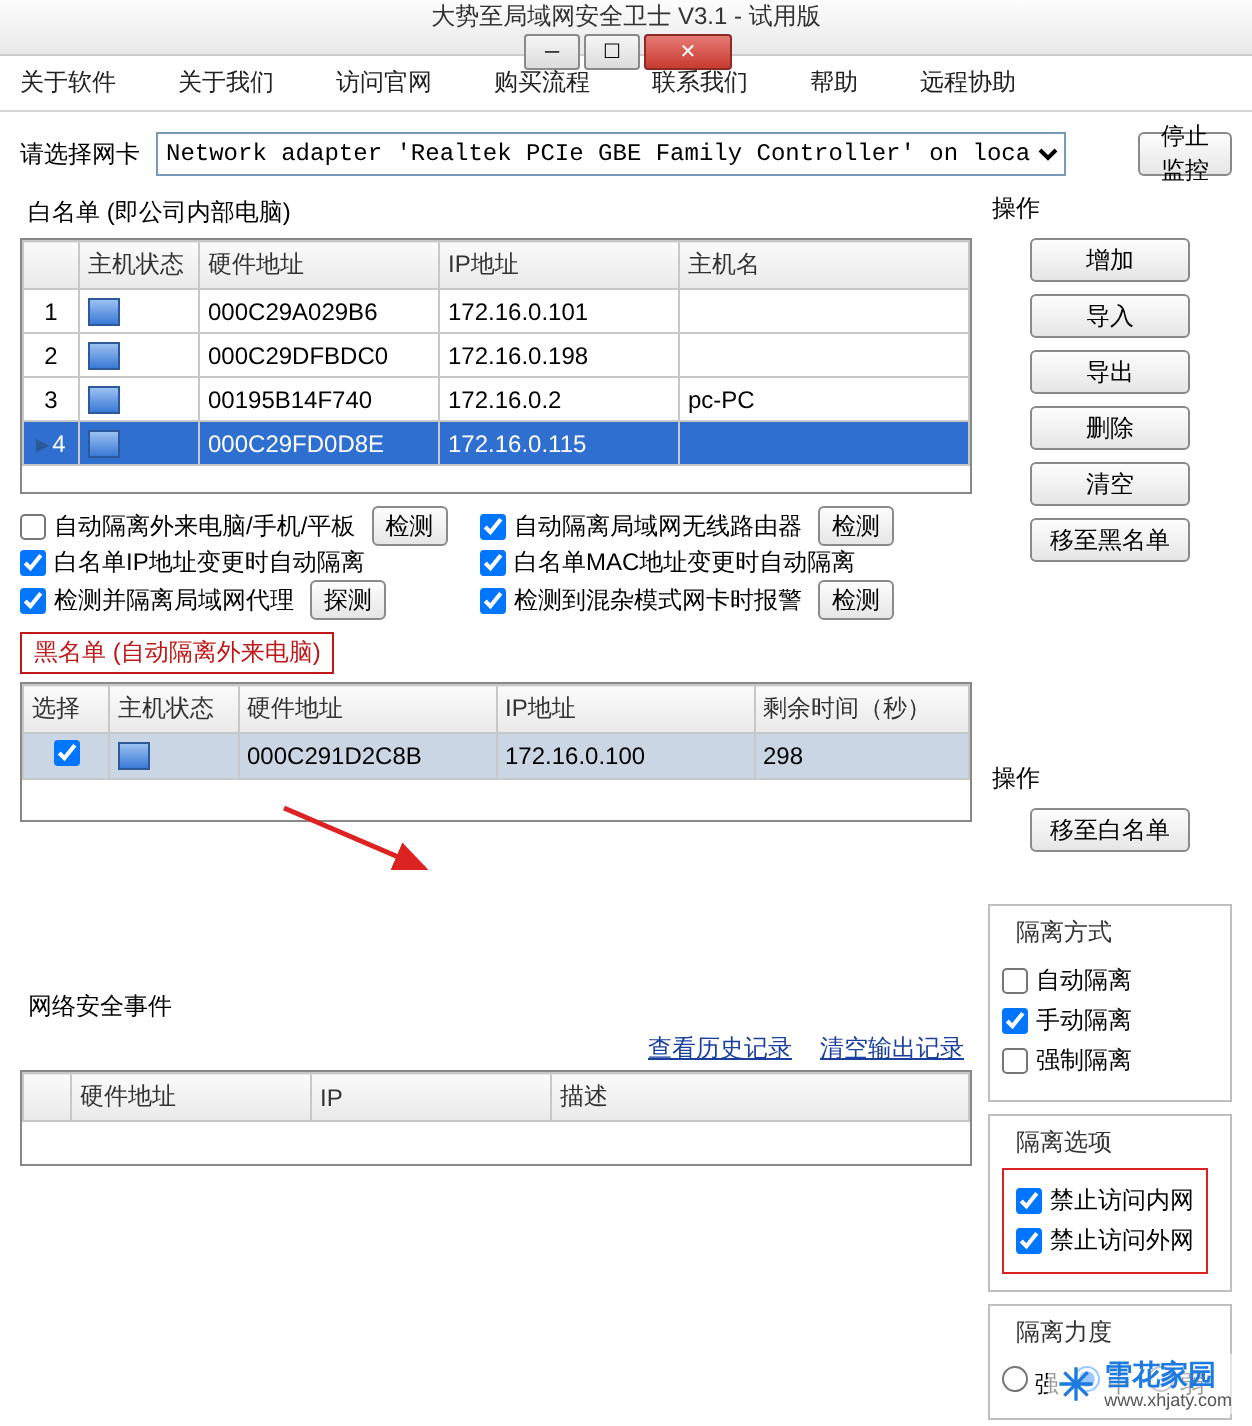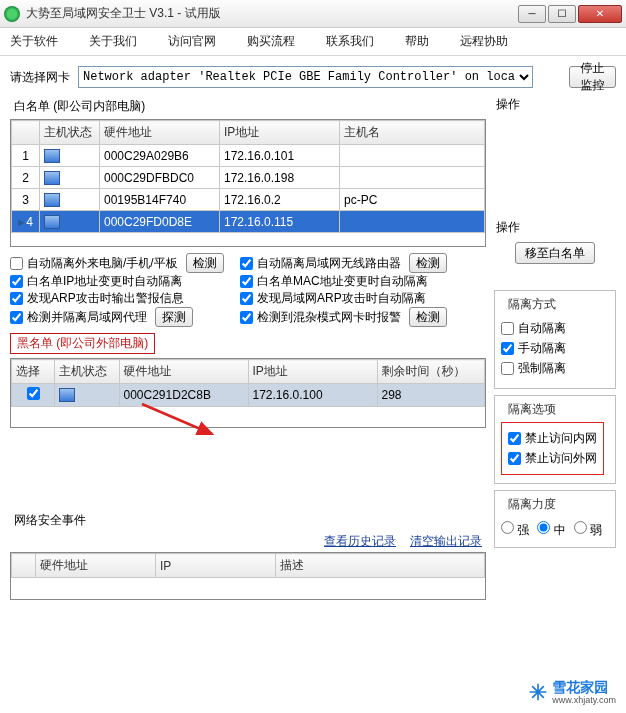--- a/index.html
+++ b/index.html
@@ -1,17 +1,17 @@
 <!DOCTYPE html>
 <html><head>
 <meta charset="utf-8">
 <style>
 * { box-sizing: border-box; margin: 0; padding: 0; }
 body { font-family: "Microsoft YaHei", SimSun, sans-serif; font-size: 12px; background: #fff; width: 626px; height: 713px; overflow: hidden; position: relative; }
-.titlebar { height: 28px; background: linear-gradient(#fdfdfd, #e8e8e8); border-bottom: 1px solid #ccc; display: flex; align-items: center; padding: 0 4px; }
+.titlebar { height: 28px; background: linear-gradient(#fdfdfd, #e8e8e8); border-bottom: 1px solid #ccc; display: flex; align-items: center; padding: 0 4px; flex-direction: column; }
 .titlebar .ico { width: 16px; height: 16px; background: radial-gradient(circle, #4bd06b 40%, #188a3a 70%); border-radius: 50%; margin-right: 6px; }
 .titlebar .title { flex: 1; color: #333; }
 .winbtns { display: flex; }
 .winbtn { width: 28px; height: 18px; border: 1px solid #8a8a8a; background: linear-gradient(#f5f5f5,#dcdcdc); margin-left: 2px; display:flex;align-items:center;justify-content:center; font-size:10px; border-radius:2px; }
 .winbtn.close { background: linear-gradient(#e67a74,#c83a31); color:#fff; border-color:#8a2b25; width:44px;}
 .menubar { height: 28px; border-bottom: 1px solid #d6d6d6; display:flex; align-items:center; gap: 31px; padding: 0 10px; color:#222; }
 .menubar span { cursor: default; }
 .content { padding: 8px 10px 0 10px; display:flex; gap:8px;}
 .leftcol { flex: 1; }
 .rightcol { width: 122px; }
@@ -158,42 +158,32 @@
             <span>白名单IP地址变更时自动隔离</span>
           </div>
         <div class="half">
             <input type="checkbox" checked="" style="">
             <span>白名单MAC地址变更时自动隔离</span>
           </div>
       </div>
       <div class="line">
         <div class="half">
             <input type="checkbox" checked="" style="">
-            <span>发现ARP攻击时输出警报信息</span>
-          </div>
-        <div class="half">
-            <input type="checkbox" checked="" style="">
-            <span>发现局域网ARP攻击时自动隔离</span>
-          </div>
-      </div>
-      <div class="line">
-        <div class="half">
-            <input type="checkbox" checked="" style="">
             <span>检测并隔离局域网代理</span>
             <button class="small-btn">探测</button>
           </div>
         <div class="half">
             <input type="checkbox" checked="" style="">
             <span>检测到混杂模式网卡时报警</span>
             <button class="small-btn">检测</button>
           </div>
       </div>
     </div>
 
-    <div class="blacklist-hdr">黑名单 (即公司外部电脑)</div>
+    <div class="blacklist-hdr">黑名单 (自动隔离外来电脑)</div>
 
     <div class="tablebox" style="height:70px;">
       <table>
         <colgroup>
             <col class="col-sel">
             <col class="col-host">
             <col class="col-mac">
             <col class="col-ip">
             <col class="col-time">
           </colgroup>
@@ -239,20 +229,28 @@
           <th>描述</th>
         </tr>
       </tbody>
         </table>
     </div>
 
   </div>
 
   <div class="rightcol">
     <div class="ops-title">操作</div>
+    <div class="ops-btns">
+      <button class="btn sbtn">增加</button>
+      <button class="btn sbtn">导入</button>
+      <button class="btn sbtn">导出</button>
+      <button class="btn sbtn">删除</button>
+      <button class="btn sbtn">清空</button>
+      <button class="btn sbtn">移至黑名单</button>
+    </div>
 
     <div style="height:100px"></div>
 
     <div class="ops-title">操作</div>
     <div class="ops-btns">
       <button class="btn sbtn">移至白名单</button>
     </div>
 
     <div class="fieldset" style="margin-top:26px;">
       <div class="legend">隔离方式</div>

